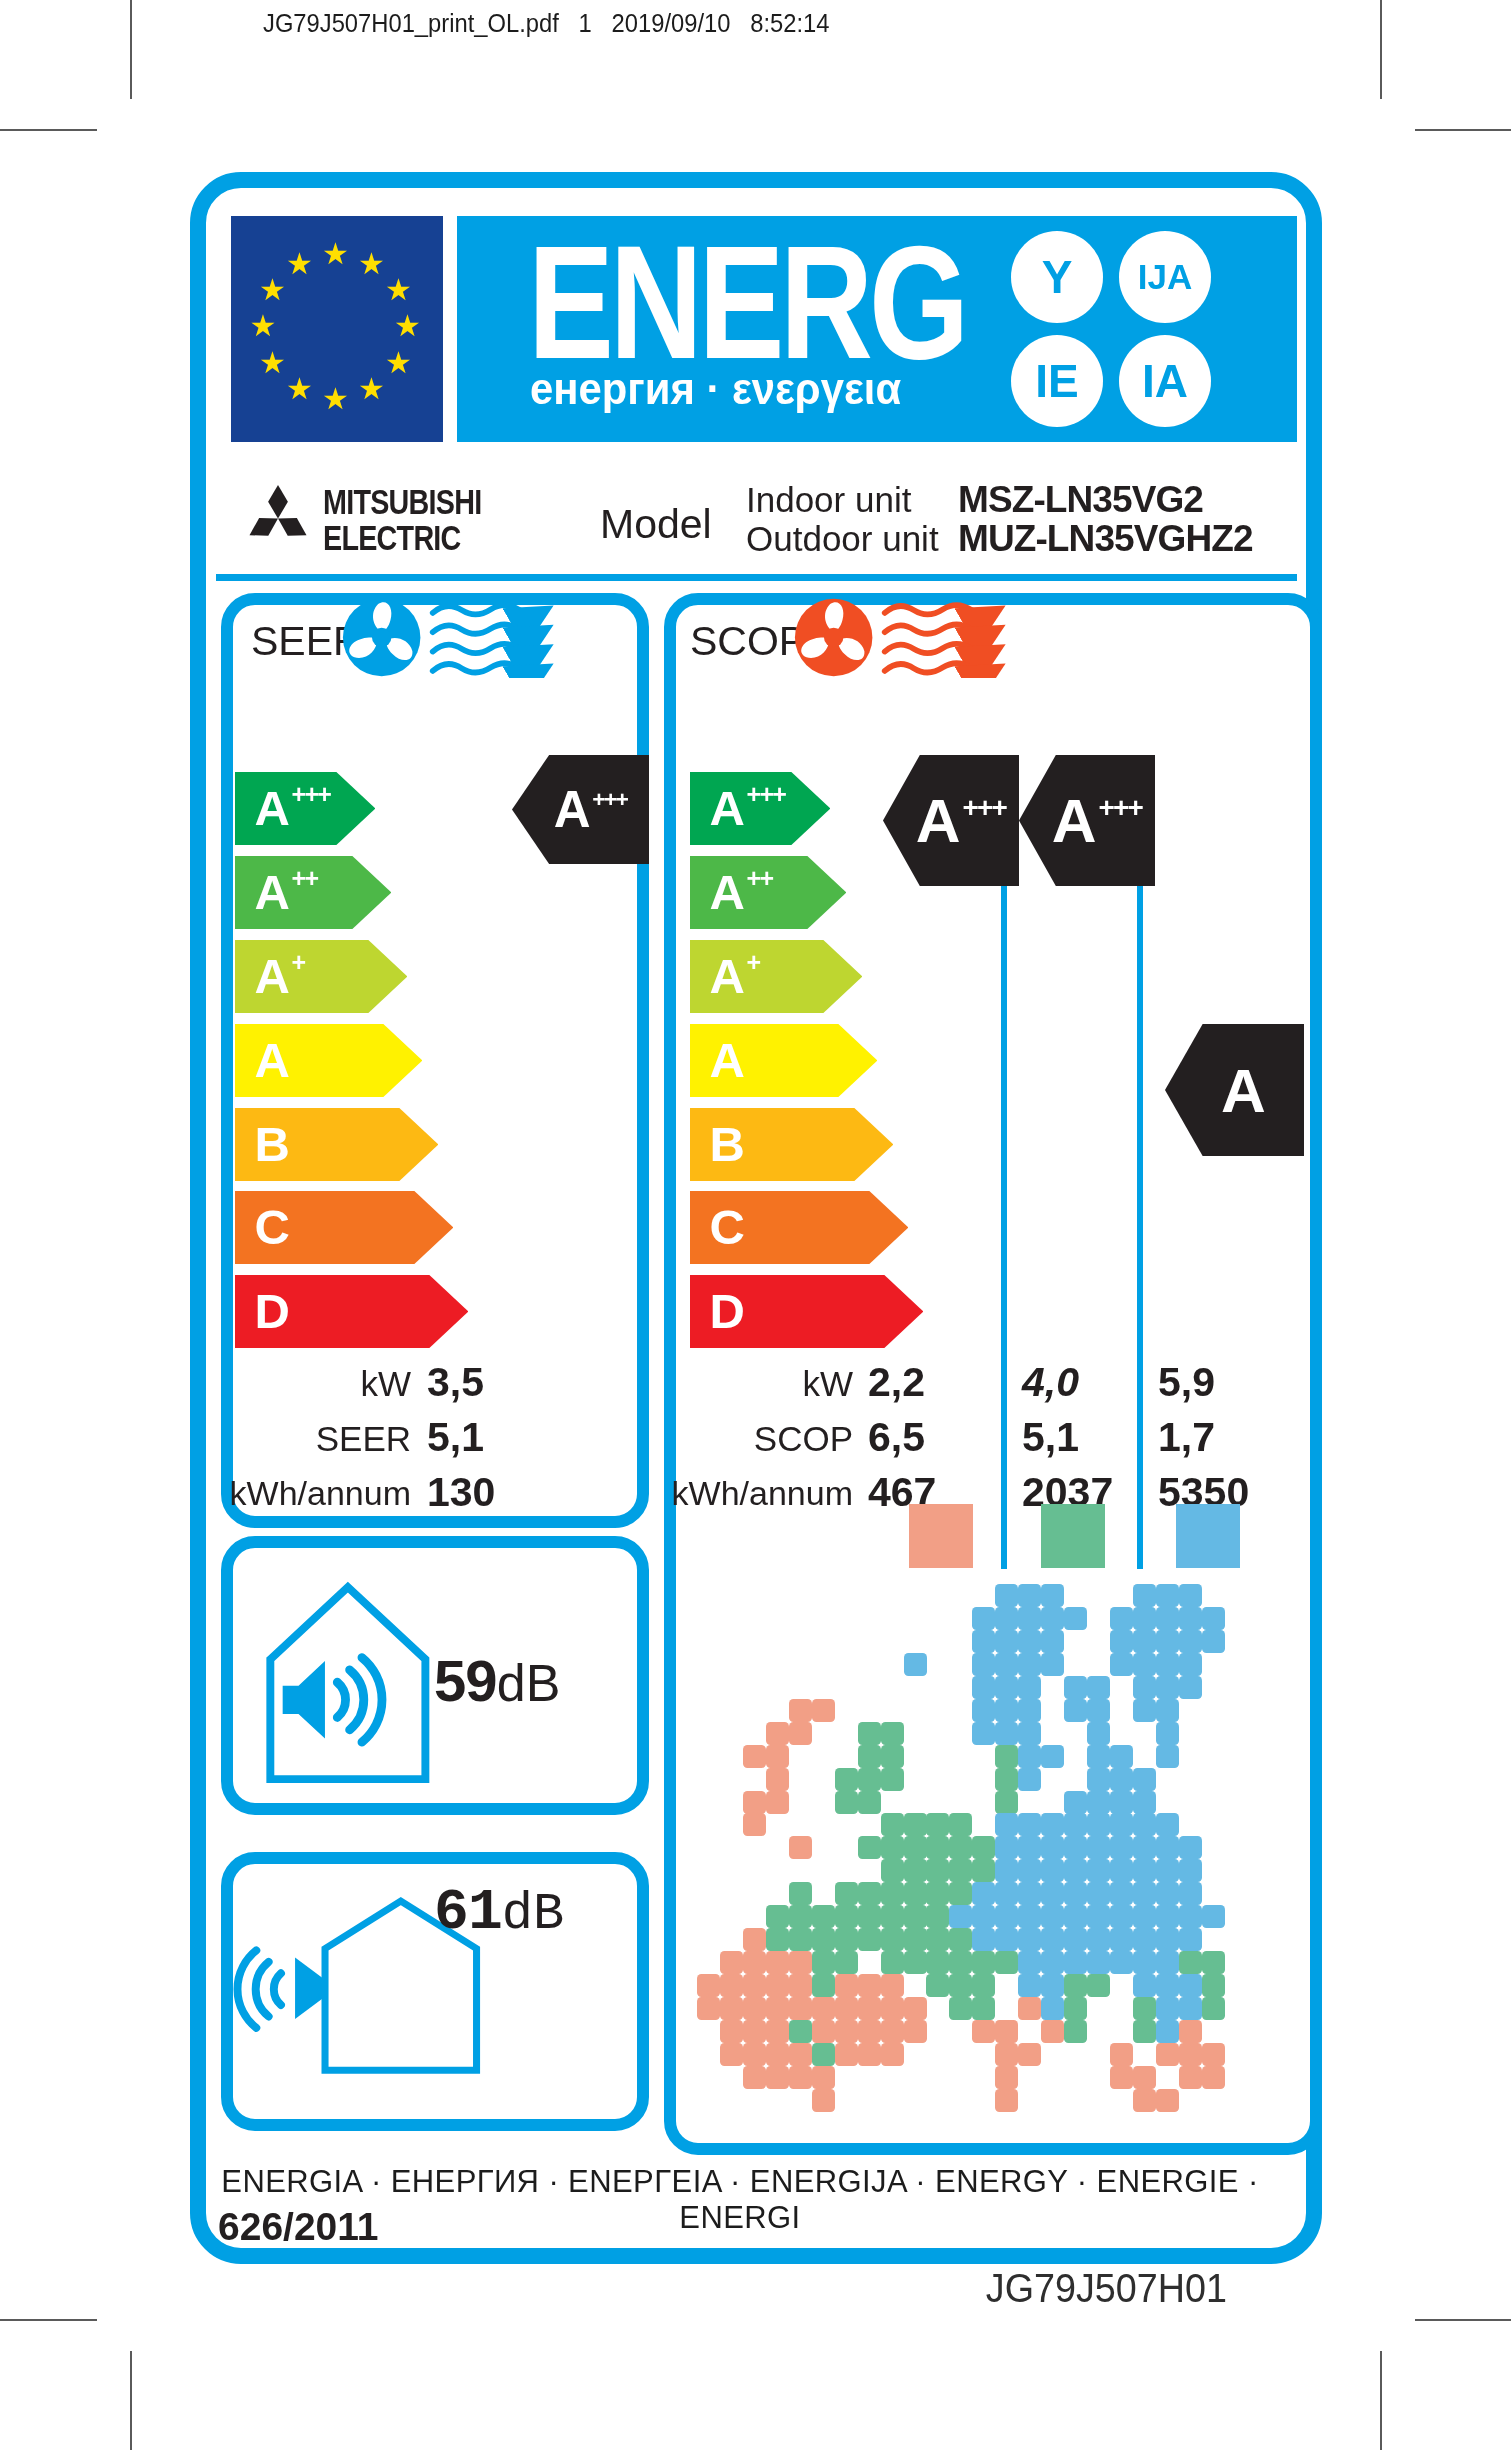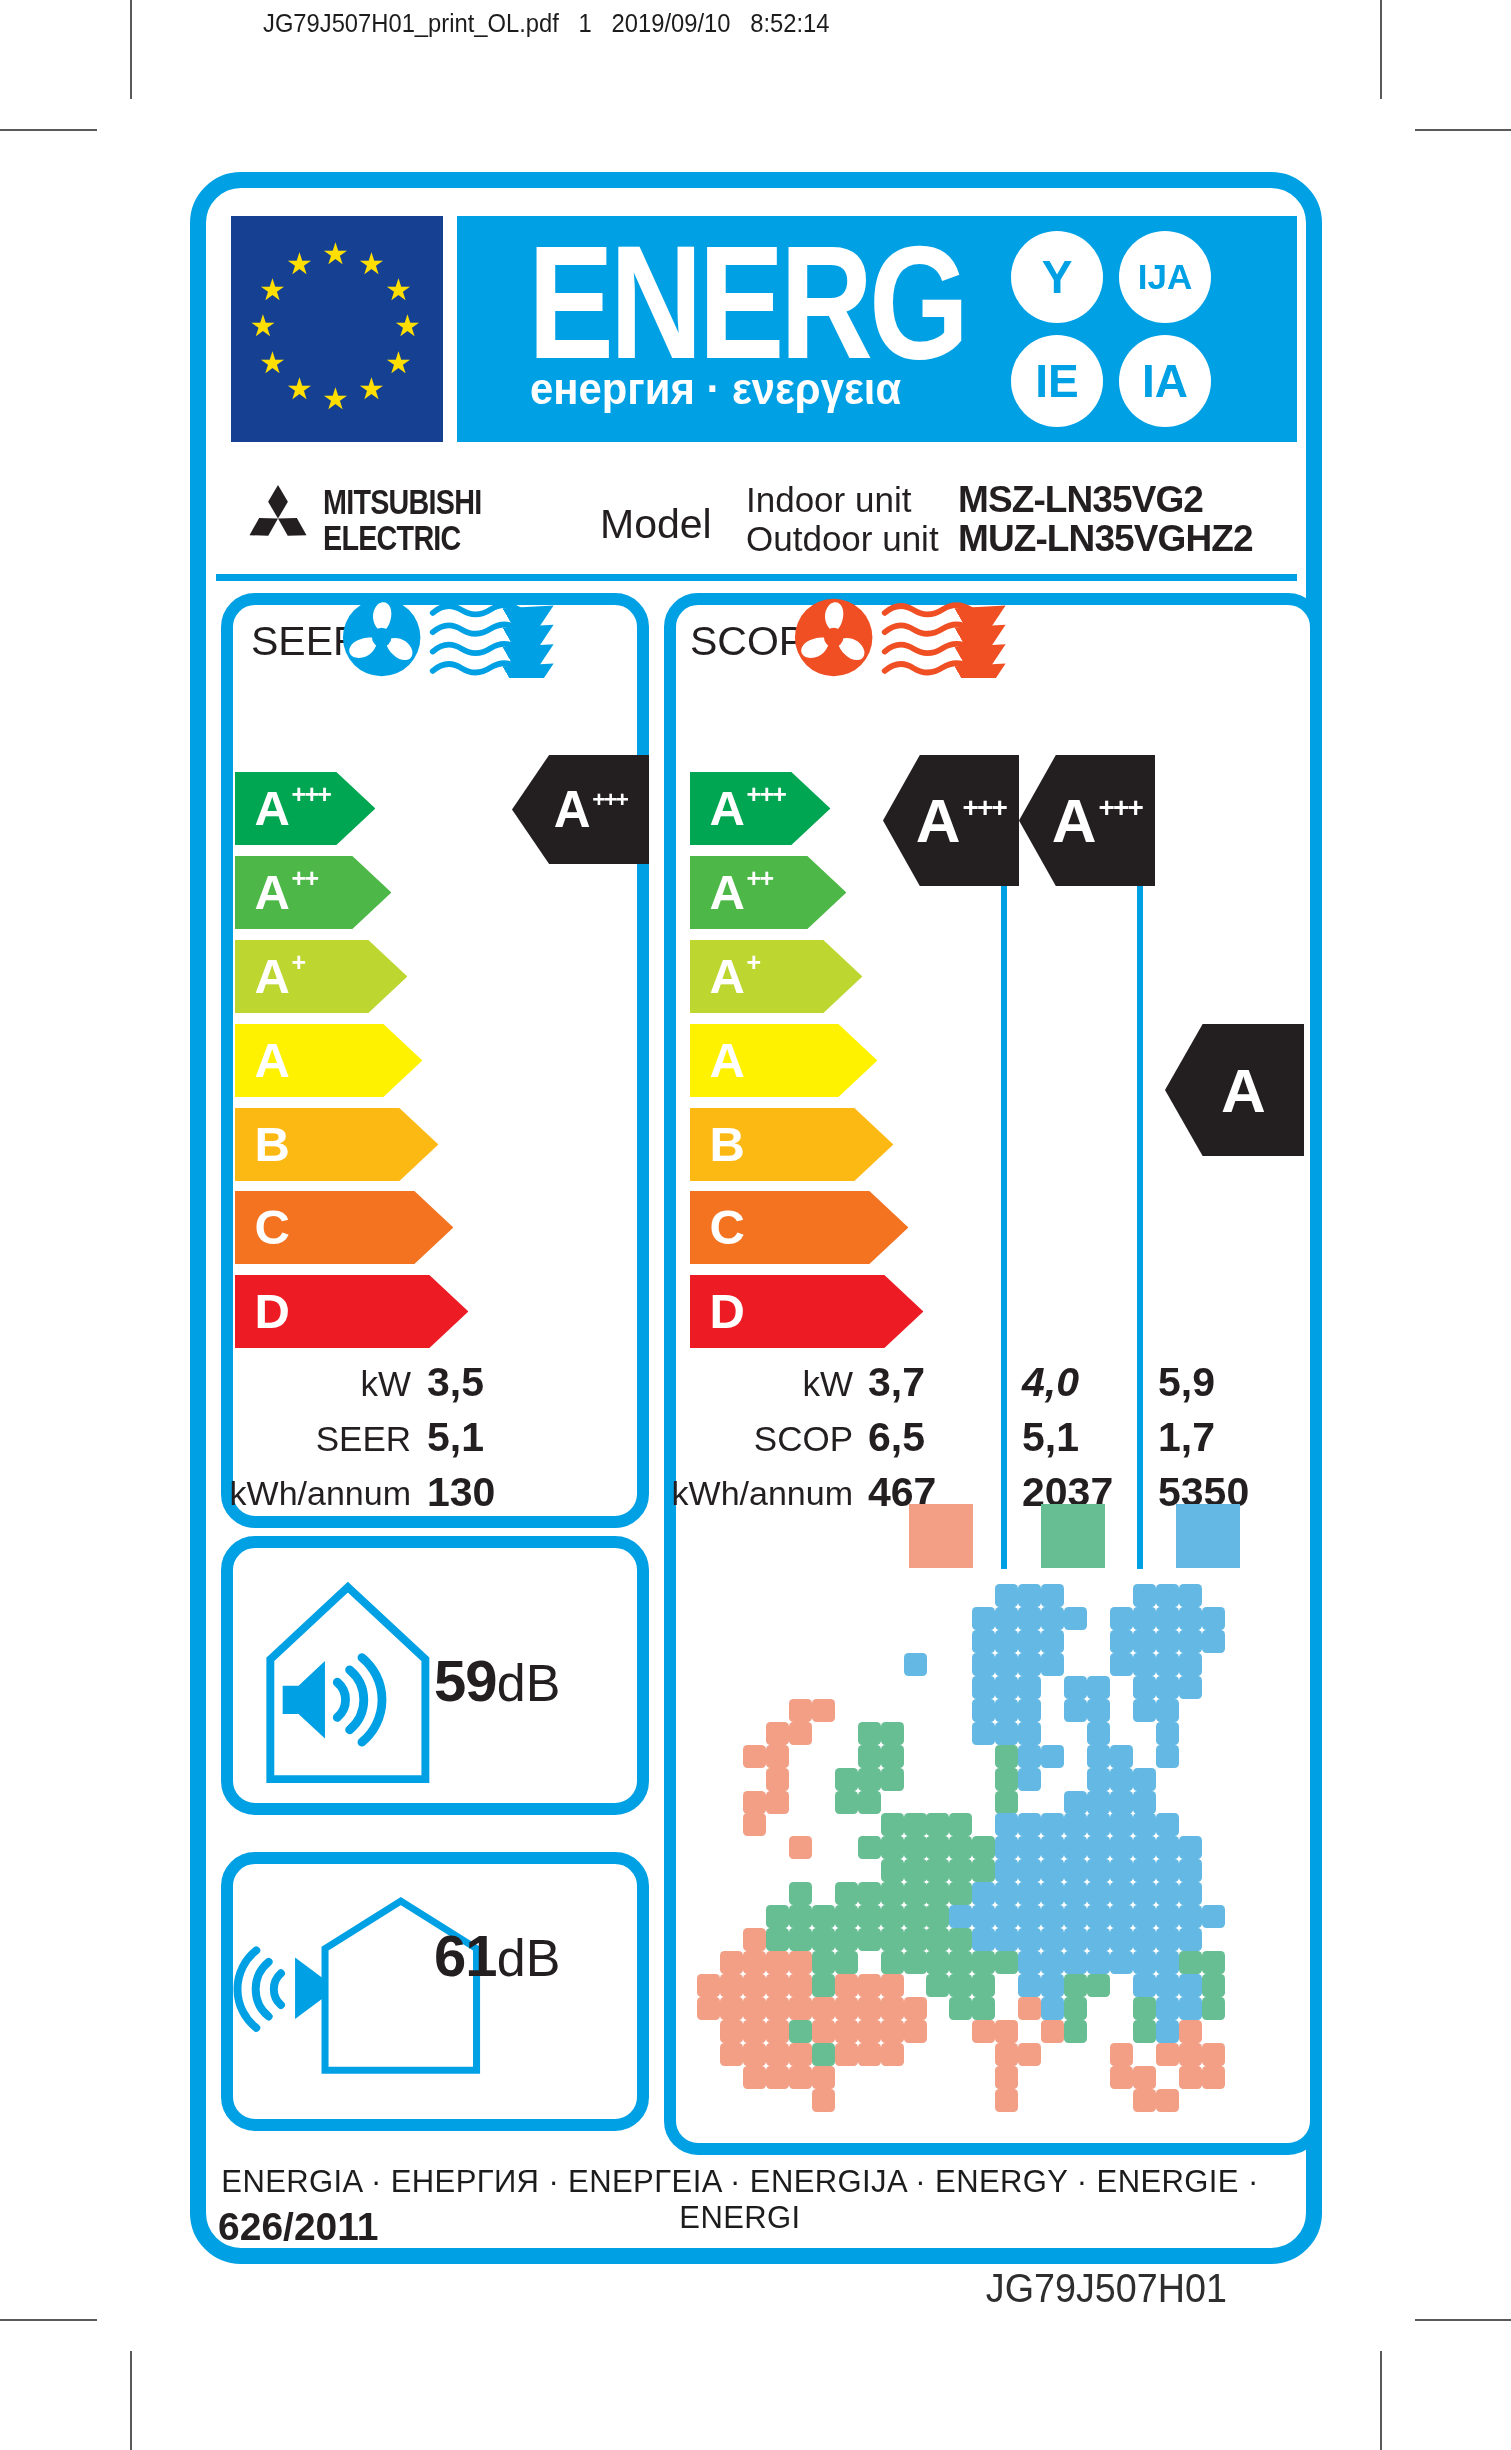--- a/index.html
+++ b/index.html
@@ -160,21 +160,21 @@
   </div>
   <div class="abs" style="left:226px;top:1894px;">
     <svg width="265" height="185" viewBox="0 0 300 210">
       <polygon points="112,62 198,8 284,62 284,200 112,200" fill="none" stroke="#00A0E4" stroke-width="8"></polygon>
       <polygon points="110,96 78,72 78,142 110,118" fill="#00A0E4"></polygon>
       <path d="M62,90 a24,24 0 0 0 0,36" fill="none" stroke="#00A0E4" stroke-width="9" stroke-linecap="round"></path>
       <path d="M48,77 a40,40 0 0 0 0,62" fill="none" stroke="#00A0E4" stroke-width="9" stroke-linecap="round"></path>
       <path d="M34,64 a56,56 0 0 0 0,88" fill="none" stroke="#00A0E4" stroke-width="9" stroke-linecap="round"></path>
     </svg>
   </div>
-  <div class="abs noise-text" style="left:434px;top:1922px;">
+  <div class="abs noise-text" style="left:434px;top:1880px;font-family:Liberation Mono, monospace;">
     <span class="noise-val">61</span>
       <span class="noise-unit">dB</span>
   </div>
 
   <div id="map" class="abs" style="left:697px;top:1584px;">
       <div class="abs" style="left: 298px; top: 0px; width: 23px; height: 23px; background: rgb(100, 185, 228); border-radius: 4.4px;"></div>
       <div class="abs" style="left: 321px; top: 0px; width: 23px; height: 23px; background: rgb(100, 185, 228); border-radius: 4.4px;"></div>
       <div class="abs" style="left: 344px; top: 0px; width: 23px; height: 23px; background: rgb(100, 185, 228); border-radius: 4.4px;"></div>
       <div class="abs" style="left: 436px; top: 0px; width: 23px; height: 23px; background: rgb(100, 185, 228); border-radius: 4.4px;"></div>
       <div class="abs" style="left: 459px; top: 0px; width: 23px; height: 23px; background: rgb(100, 185, 228); border-radius: 4.4px;"></div>
@@ -548,21 +548,21 @@
     </div>
     <div class="abs metric-label" style="left: 132px; top: 1364px; width: 279px; font-size: 35px;">kW</div>
     <div class="abs metric-value" style="left: 427px; top: 1359px;">3,5</div>
     <div class="abs metric-label" style="left: 132px; top: 1419px; width: 279px; font-size: 35px;">SEER</div>
     <div class="abs metric-value" style="left: 427px; top: 1414px;">5,1</div>
     <div class="abs metric-label" style="left: 132px; top: 1474px; width: 279px; font-size: 34px;">kWh/annum</div>
     <div class="abs metric-value" style="left: 427px; top: 1469px;">130</div>
     <div class="abs metric-label" style="left: 565px; top: 1364px; width: 288px; font-size: 35px;">kW</div>
     <div class="abs metric-label" style="left: 565px; top: 1419px; width: 288px; font-size: 35px;">SCOP</div>
     <div class="abs metric-label" style="left: 565px; top: 1474px; width: 288px; font-size: 34px;">kWh/annum</div>
-    <div class="abs metric-value" style="left: 868px; top: 1359px;">3,7</div>
+    <div class="abs metric-value" style="left: 868px; top: 1359px;">2,2</div>
     <div class="abs metric-value" style="left: 868px; top: 1414px;">6,5</div>
     <div class="abs metric-value" style="left: 868px; top: 1469px;">467</div>
     <div class="abs legend-sq" style="left: 909px; top: 1504px; width: 64px; height: 64px; background: rgb(242, 159, 134);"></div>
     <div class="abs metric-value" style="left: 1022px; top: 1359px; font-style: italic;">4,0</div>
     <div class="abs metric-value" style="left: 1022px; top: 1414px;">5,1</div>
     <div class="abs metric-value" style="left: 1022px; top: 1469px;">2037</div>
     <div class="abs legend-sq" style="left: 1041px; top: 1504px; width: 64px; height: 64px; background: rgb(102, 190, 146);"></div>
     <div class="abs metric-value" style="left: 1158px; top: 1359px;">5,9</div>
     <div class="abs metric-value" style="left: 1158px; top: 1414px;">1,7</div>
     <div class="abs metric-value" style="left: 1158px; top: 1469px;">5350</div>

